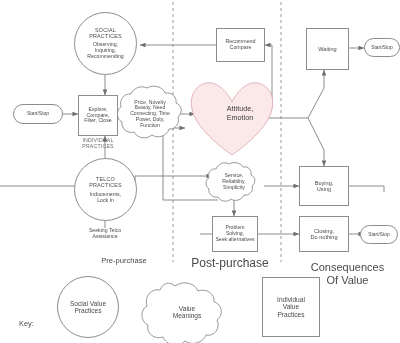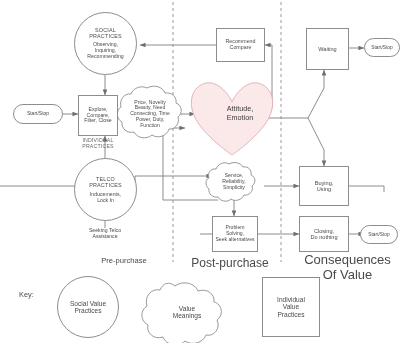--- a/index.html
+++ b/index.html
@@ -16,21 +16,21 @@
   .pill{border:1px solid #8d8d8d;border-radius:999px;background:#fff;}
   .cloudwrap{position:absolute;}
   .cloudwrap .cloudtxt{position:absolute;left:0;top:0;width:100%;height:100%;
       display:flex;align-items:center;justify-content:center;text-align:center;
       line-height:1.12;white-space:pre-line;color:#4a4a4a;}
   .heartwrap{position:absolute;}
   .heartwrap .hearttxt{position:absolute;left:8px;top:0;width:100%;height:100%;
       display:flex;align-items:center;justify-content:center;text-align:center;
       line-height:1.2;white-space:pre-line;color:#3b3b3b;}
   .colhead{position:absolute;text-align:center;color:#4a4a4a;}
-  .keylabel{position:absolute;color:#4a4a4a;}
+  .keylabel{position:absolute;color:#4a4a4a;margin-top:29px;}
   .caps{letter-spacing:.2px;}
 </style>
 </head>
 <body>
 
 <svg id="canvas" viewBox="0 0 400 343">
   <defs>
     <marker id="ah" markerWidth="7" markerHeight="7" refX="6.2" refY="2.6" orient="auto" markerUnits="strokeWidth">
       <path d="M0,0 L6.4,2.6 L0,5.2 z" fill="#6f6f6f"></path>
     </marker>
@@ -178,21 +178,21 @@
 <div class="node pill" style="left:360px;top:225px;width:38px;height:19px;font-size:4.8px;">Start/Stop</div>
 
 <div class="lbl caps" style="left:62px;top:138px;width:72px;font-size:5.2px;color:#6a6a6a;">INDIVIDUAL
 PRACTICES</div>
 
 <div class="lbl" style="left:66px;top:228px;width:78px;font-size:5.2px;">Seeking Telco
 Assistance</div>
 
 <div class="colhead" style="left:54px;top:256px;width:140px;font-size:7.6px;">Pre-purchase</div>
 <div class="colhead" style="left:175px;top:256px;width:110px;font-size:12px;">Post-purchase</div>
-<div class="colhead" style="left:295px;top:253px;width:105px;font-size:13px;line-height:1.15;white-space:pre-line;">Consequences
+<div class="colhead" style="left:295px;top:261px;width:105px;font-size:11px;line-height:1.15;white-space:pre-line;">Consequences
 Of Value</div>
 
 <div class="keylabel" style="left:19px;top:290px;font-size:7.4px;">Key:</div>
 
 <div class="node circle" style="left:57px;top:276px;width:62px;height:62px;font-size:6.6px;">Social Value
 Practices</div>
 
 <div class="cloudwrap" style="left:148px;top:282px;width:78px;height:60px;">
   <span class="cloudtxt" style="font-size:6.6px;">Value
 Meanings</span>

